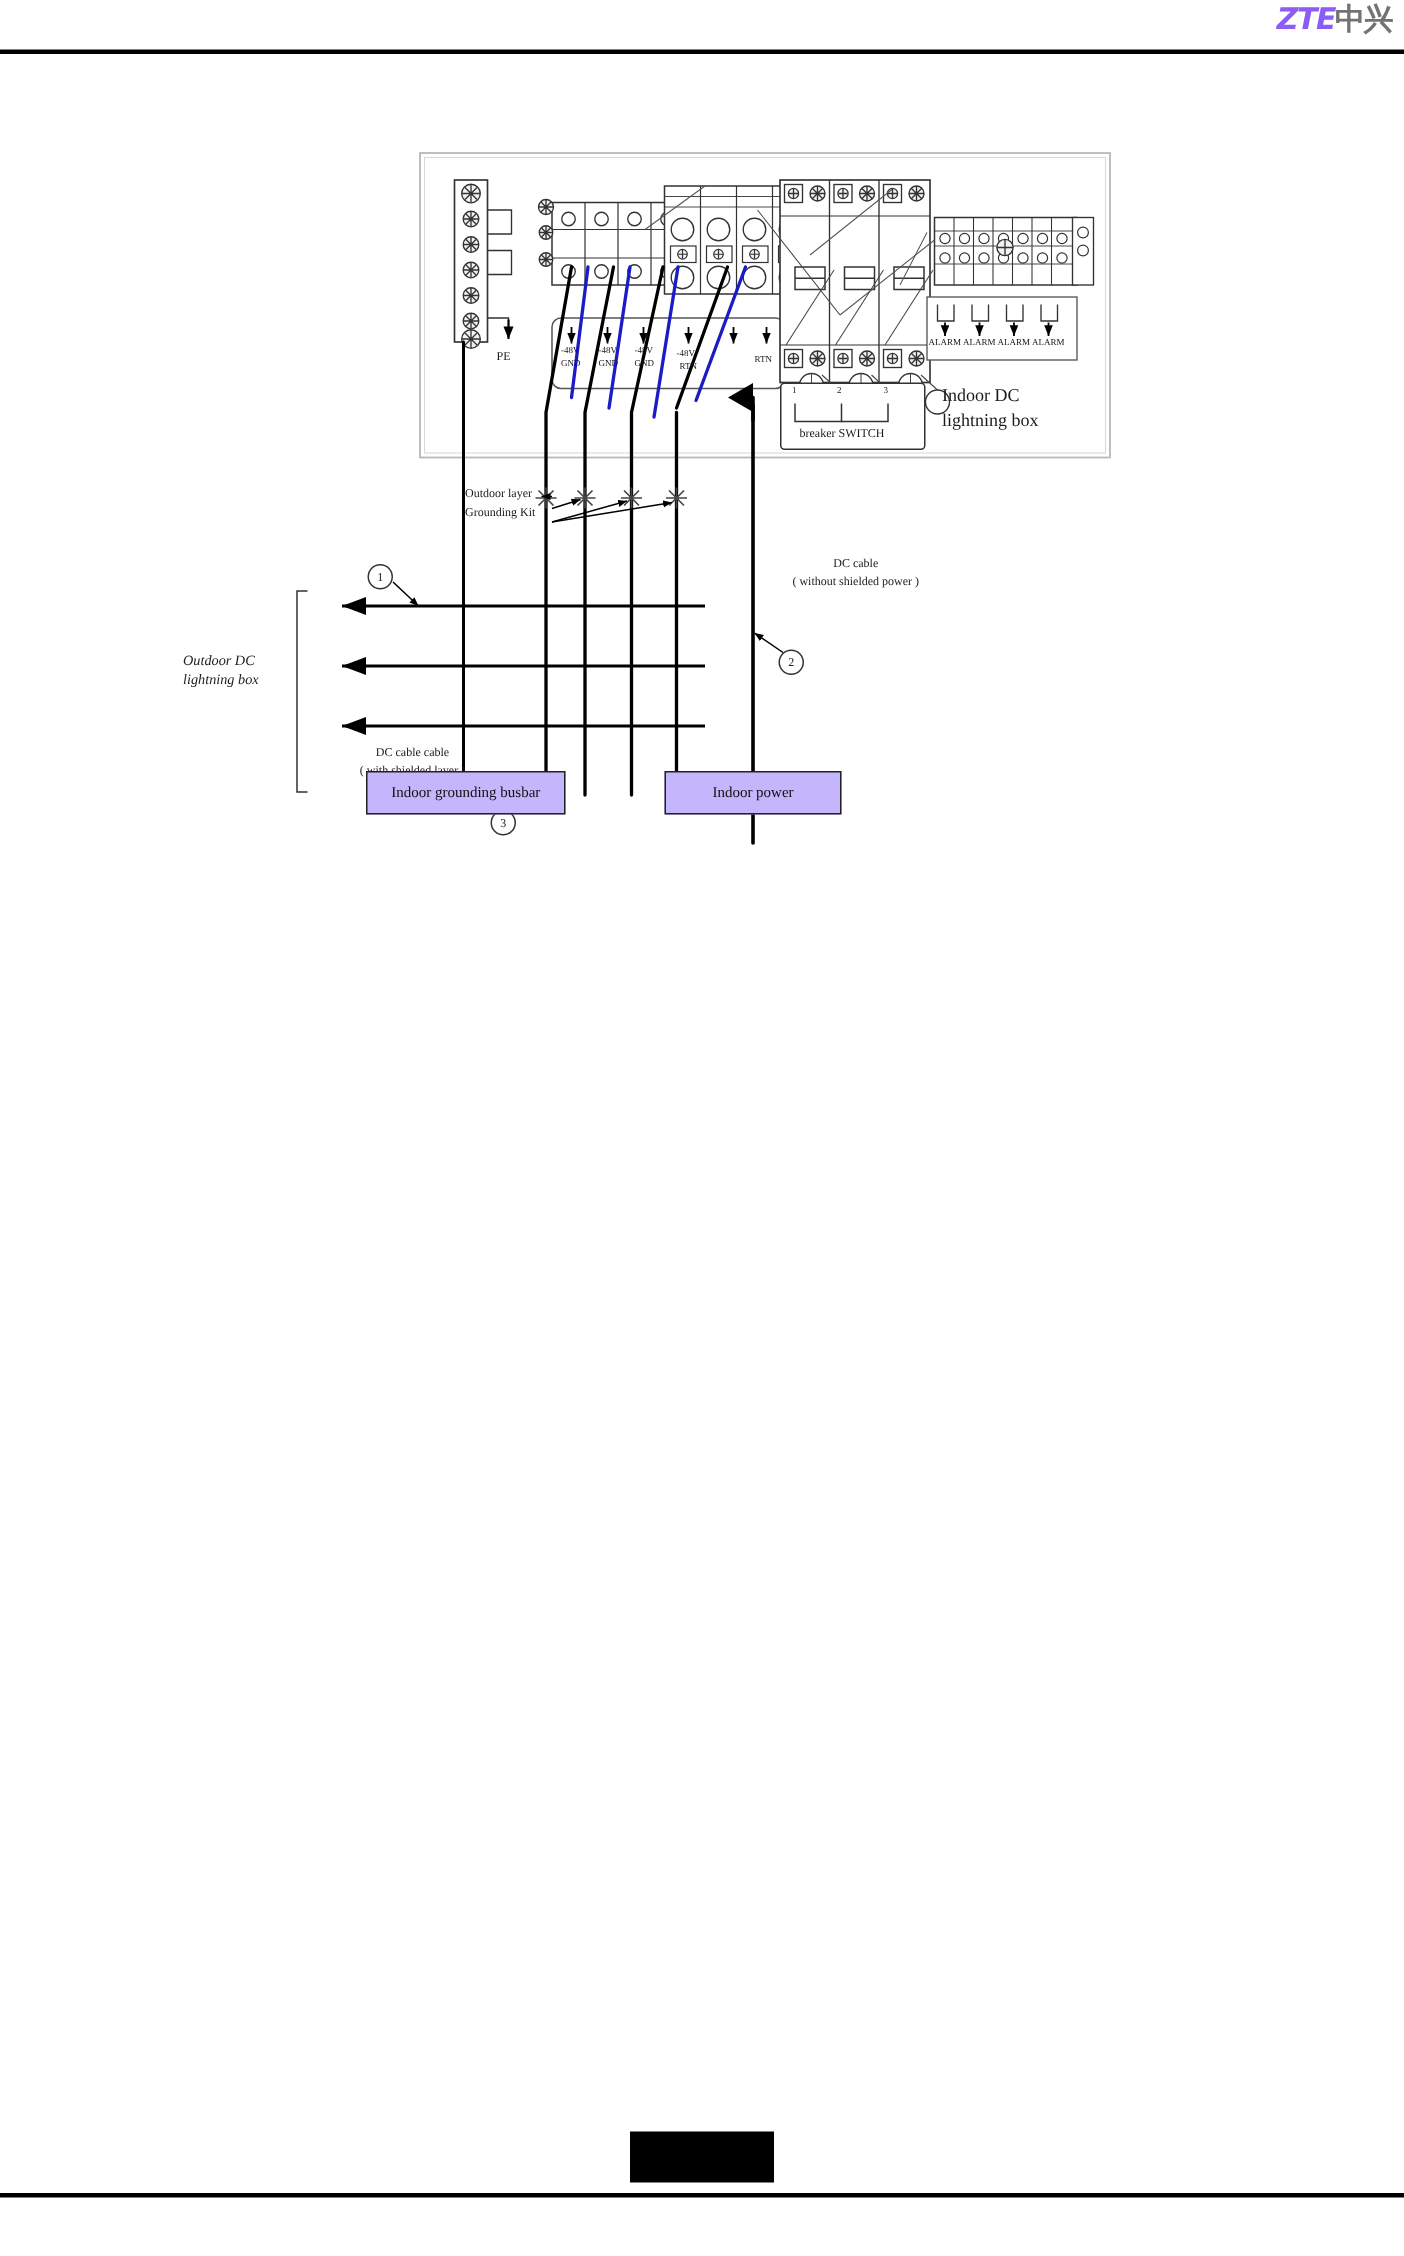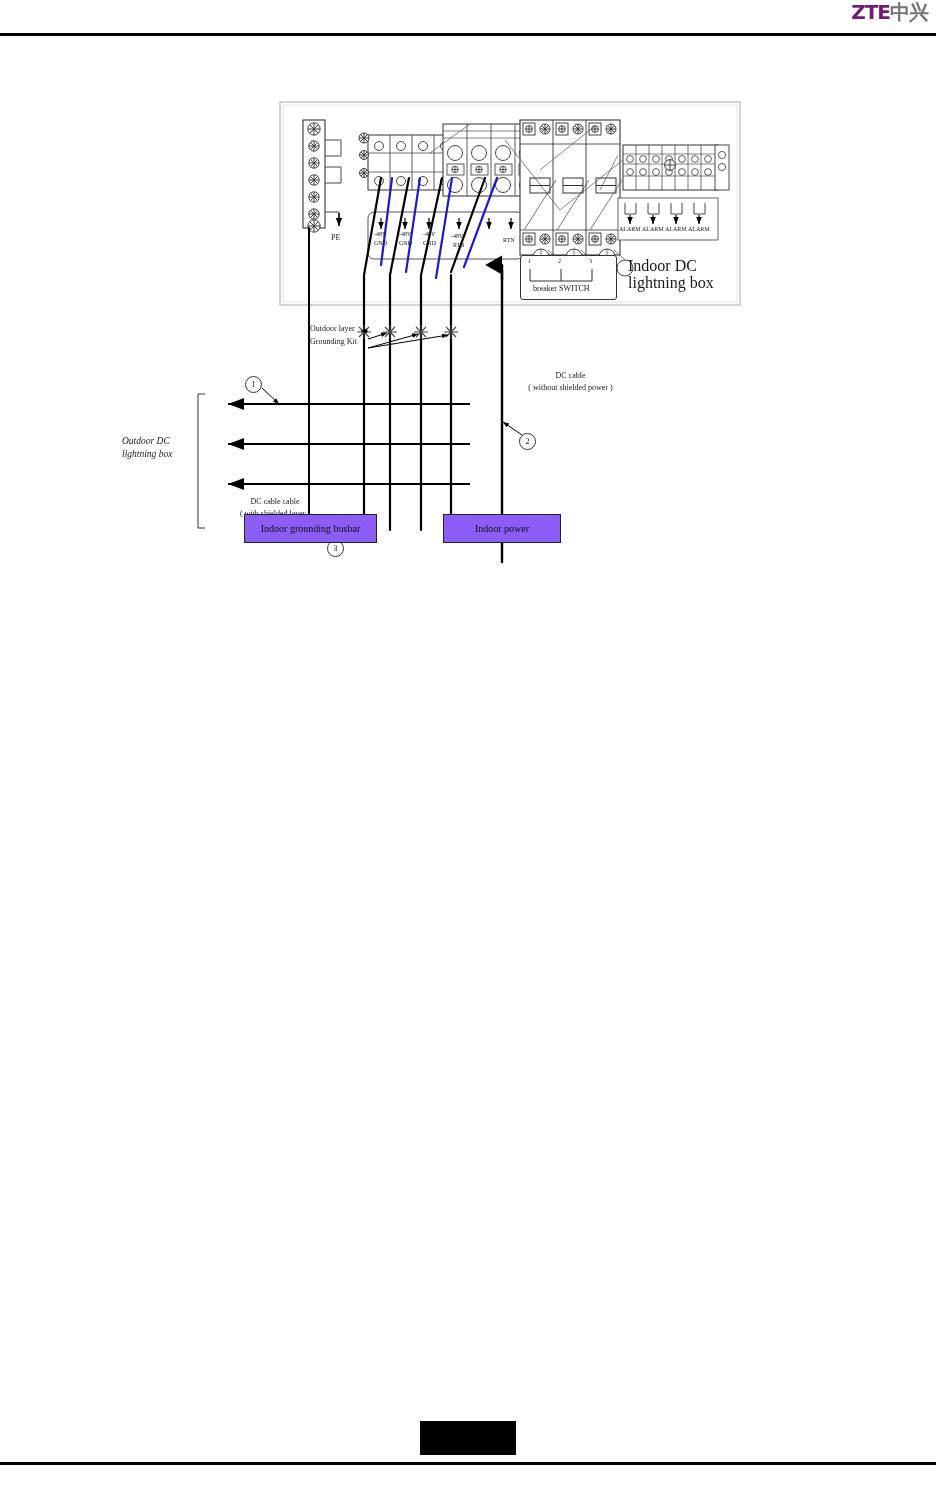--- a/index.html
+++ b/index.html
@@ -6,42 +6,42 @@
   body{
     width:936px;height:1504px;background:#ffffff;
     font-family:"Liberation Serif", serif;
     position:relative;overflow:hidden;
   }
   .page{position:absolute;inset:0;}
 
   
   .hdr-logo{position:absolute;right:8px;top:2px;font-family:"DejaVu Sans",sans-serif;
             font-weight:bold;font-size:20px;letter-spacing:-1px;line-height:20px;}
-  .hdr-logo .zte{color:#701a75;}
+  .hdr-logo .zte{color:#8b5cf6;font-style:italic;}
   .hdr-logo .cn{color:#737373;}
   .hdr-rule{position:absolute;left:0;right:0;top:33px;height:3px;background:#000;}
 
   
   .ftr-rule{position:absolute;left:0;right:0;top:1462px;height:3px;background:#000;}
   .ftr-redact{position:absolute;left:420px;top:1421px;width:96px;height:34px;background:#000;}
 
   
   .fig{position:absolute;left:0px;top:60px;width:895px;height:520px;}
   svg.fig-svg{position:absolute;left:0;top:0;width:936px;height:520px;overflow:visible;}
 
   
   .lbl{position:absolute;font-family:"Liberation Serif",serif;color:#1a1a1a;
        white-space:nowrap;line-height:1.22;}
   .lbl-sm{font-size:8px;}
   .lbl-xs{font-size:6px;}
   .lbl-md{font-size:9.5px;font-style:italic;}
-  .lbl-lg{font-size:16px;}
+  .lbl-lg{font-size:12px;}
   .ctr{text-align:center;}
 
-  .box-lbl{position:absolute;border:1px solid #222;background:#8b5cf6;
+  .box-lbl{position:absolute;border:1px solid #222;background:#c4b5fd;
            font-family:"Liberation Serif",serif;font-size:10px;color:#111;
            display:flex;align-items:center;justify-content:center;}
 
   .sw-box{position:absolute;border:1px solid #333;border-radius:3px;background:#fff;}
   .marker{position:absolute;width:15px;height:15px;border:1px solid #333;border-radius:50%;
           font-size:8px;font-family:"Liberation Serif",serif;color:#222;
           display:flex;align-items:center;justify-content:center;background:#fff;}
 </style>
 </head>
 <body>

